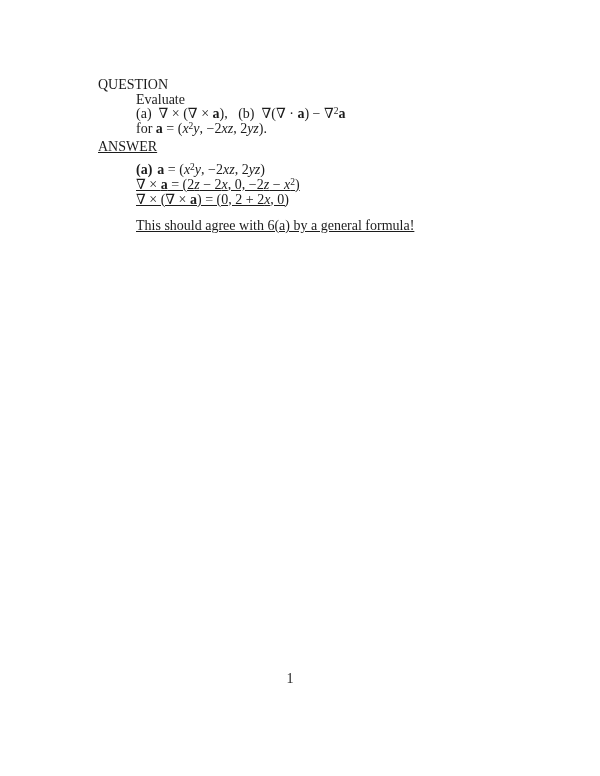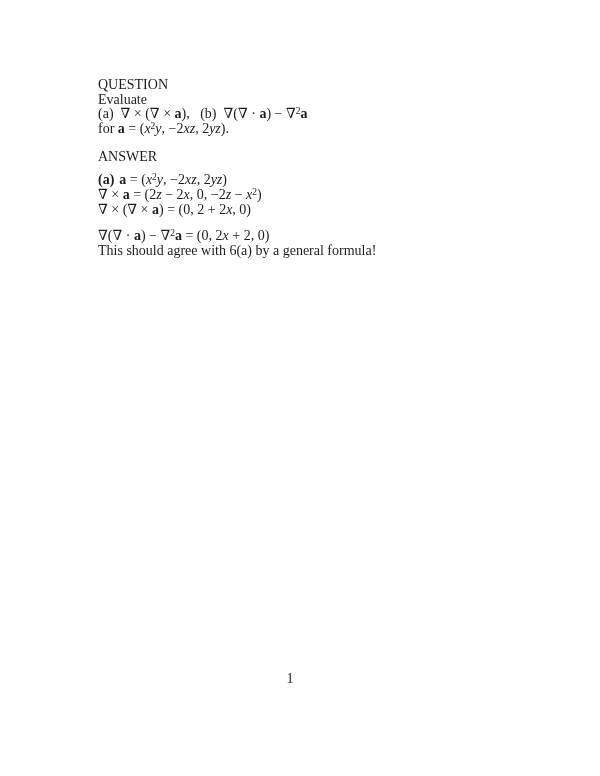--- a/index.html
+++ b/index.html
@@ -23,38 +23,41 @@
   .content {
     position: absolute;
     left: 98px;
     top: 78px;
     width: 450px;
     font-size: 14px;
     line-height: 14.5px;
   }
   .line {
     white-space: pre-wrap;
+    margin-left: 38px;
   }
   .heading {
     white-space: pre-wrap;
   }
   .answer-heading {
-    margin-top: 14px;
+    margin-top: 4px;
+    text-decoration: underline;
   }
   .item {
     line-height: 15px;
     position: relative;
   }
   .item-a { margin-top: 7px; }
   .item-b { margin-top: 11.5px; }
   .item .label {
     font-weight: bold;
     margin-right: 5px;
   }
   .sub {
+    text-decoration: underline;
   }
   .b { font-weight: bold; }
   .i { font-style: italic; }
   sup.sup {
     font-size: 9.5px;
     line-height: 0;
     vertical-align: 4.5px;
   }
   .page-number {
     position: absolute;
@@ -78,20 +81,19 @@
 
     <div class="heading answer-heading">ANSWER</div>
 
     <div class="item item-a">
       <div class="line first"><span class="label">(a)</span><span class="rich"><span class="b">a</span> = (<span class="i">x</span><sup class="sup">2</sup><span class="i">y</span>, −2<span class="i">xz</span>, 2<span class="i">yz</span>)</span></div>
       <div class="line sub">∇ × <span class="b">a</span> = (2<span class="i">z</span> − 2<span class="i">x</span>, 0, −2<span class="i">z</span> − <span class="i">x</span><sup class="sup">2</sup>)</div>
       <div class="line sub">∇ × (∇ × <span class="b">a</span>) = (0, 2 + 2<span class="i">x</span>, 0)</div>
     </div>
 
     <div class="item item-b">
-      <div class="line sub">∇(∇ · <span class="b">a</span>) − ∇<sup class="sup">2</sup><span class="b">a</span> = (0, 2<span class="i">x</span> + 2, 0)</div>
       <div class="line sub">This should agree with 6(a) by a general formula!</div>
     </div>
 
   </div>
 
   <div class="page-number">1</div>
 </div>
 
 </body></html>

